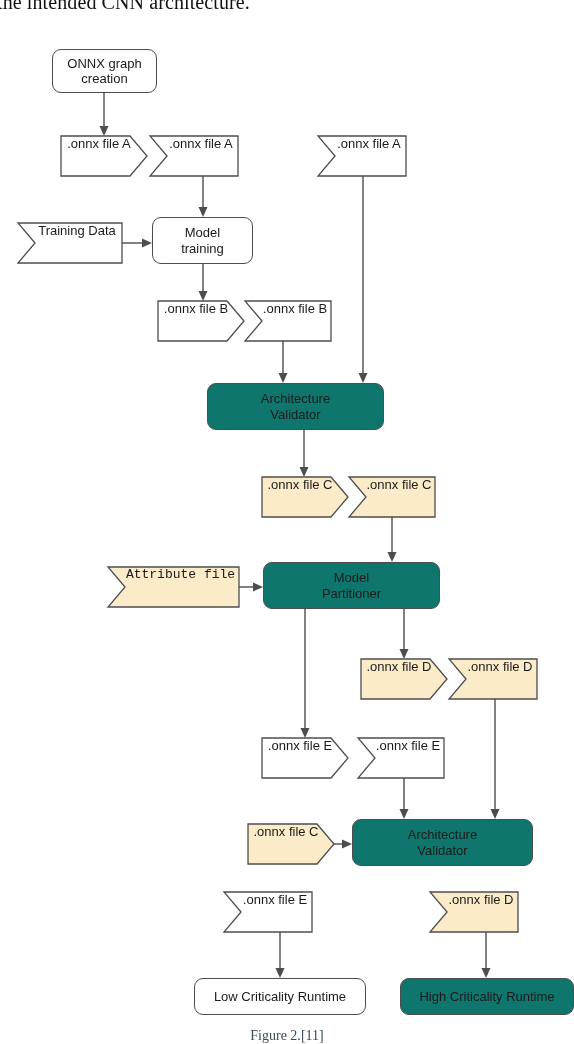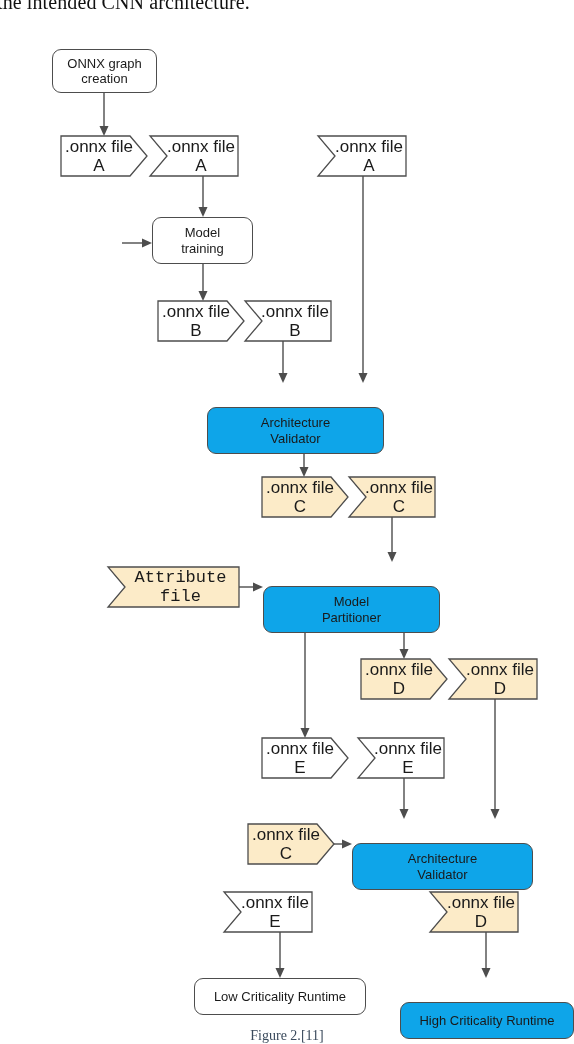--- a/index.html
+++ b/index.html
@@ -28,32 +28,32 @@
     display:flex;align-items:center;justify-content:center;
     text-align:center;line-height:1.16;
     font-size:13px;color:#1a1a1a;
   }
   .node .lbl{display:block;white-space:pre-line;}
 
   
   .proc{
     border:1.3px solid #4d4d4d;border-radius:9px;background:#ffffff;
   }
-  .proc.tan{background:#0ea5e9;margin-top:24px;}
+  .proc.tan{background:#0f766e;}
   .pennant-wrap{position:absolute;}
   .pennant-wrap svg{position:absolute;left:0;top:0;overflow:visible;}
 
   
   .flagshape-wrap{position:absolute;}
   .flagshape-wrap svg{position:absolute;left:0;top:0;overflow:visible;}
 
   .shape-label{
     position:absolute;left:0;top:0;width:100%;height:100%;
-    display:flex;align-items:flex-end;justify-content:center;
-    text-align:center;font-size:17px;line-height:1.16;color:#1a1a1a;
+    display:flex;align-items:flex-start;justify-content:center;
+    text-align:center;font-size:13px;line-height:1.16;color:#1a1a1a;
     pointer-events:none;
   }
   .shape-label.shift-right{justify-content:center;padding-left:14px;box-sizing:border-box;}
   .shape-label.shift-left{justify-content:center;padding-right:10px;box-sizing:border-box;}
 
   
   #edges{position:absolute;left:0;top:0;width:574px;height:1044px;pointer-events:none;}
   #edges line,#edges path{stroke:#4d4d4d;stroke-width:1.4px;fill:none;}
   #edges polygon.head{fill:#4d4d4d;stroke:none;}
 </style>
@@ -170,20 +170,29 @@
     </div>
     <div class="flagshape-wrap" style="left: 318px; top: 120px; width: 88px; height: 40px;">
       <svg width="88" height="40" viewBox="0 0 88 40">
         <polygon points="0,0 88,0 88,40 0,40 17,20" fill="#ffffff" stroke="#4d4d4d" stroke-width="1.3" stroke-linejoin="miter"></polygon>
       </svg>
       <div class="shape-label shift-right">
         <span class="lbl">.onnx file
 A</span>
       </div>
     </div>
+    <div class="flagshape-wrap" style="left: 18px; top: 207px; width: 104px; height: 40px;">
+      <svg width="104" height="40" viewBox="0 0 104 40">
+        <polygon points="0,0 104,0 104,40 0,40 17,20" fill="#ffffff" stroke="#4d4d4d" stroke-width="1.3" stroke-linejoin="miter"></polygon>
+      </svg>
+      <div class="shape-label shift-right">
+        <span class="lbl">Training
+Data</span>
+      </div>
+    </div>
     <div class="node proc" style="left: 152px; top: 201px; width: 101px; height: 47px;">
       <span class="lbl">Model
 training</span>
     </div>
     <div class="pennant-wrap" style="left: 158px; top: 285px; width: 86px; height: 40px;">
       <svg width="86" height="40" viewBox="0 0 86 40">
         <polygon points="0,0 69,0 86,20 69,40 0,40" fill="#ffffff" stroke="#4d4d4d" stroke-width="1.3" stroke-linejoin="miter"></polygon>
       </svg>
       <div class="shape-label shift-left">
         <span class="lbl">.onnx file

